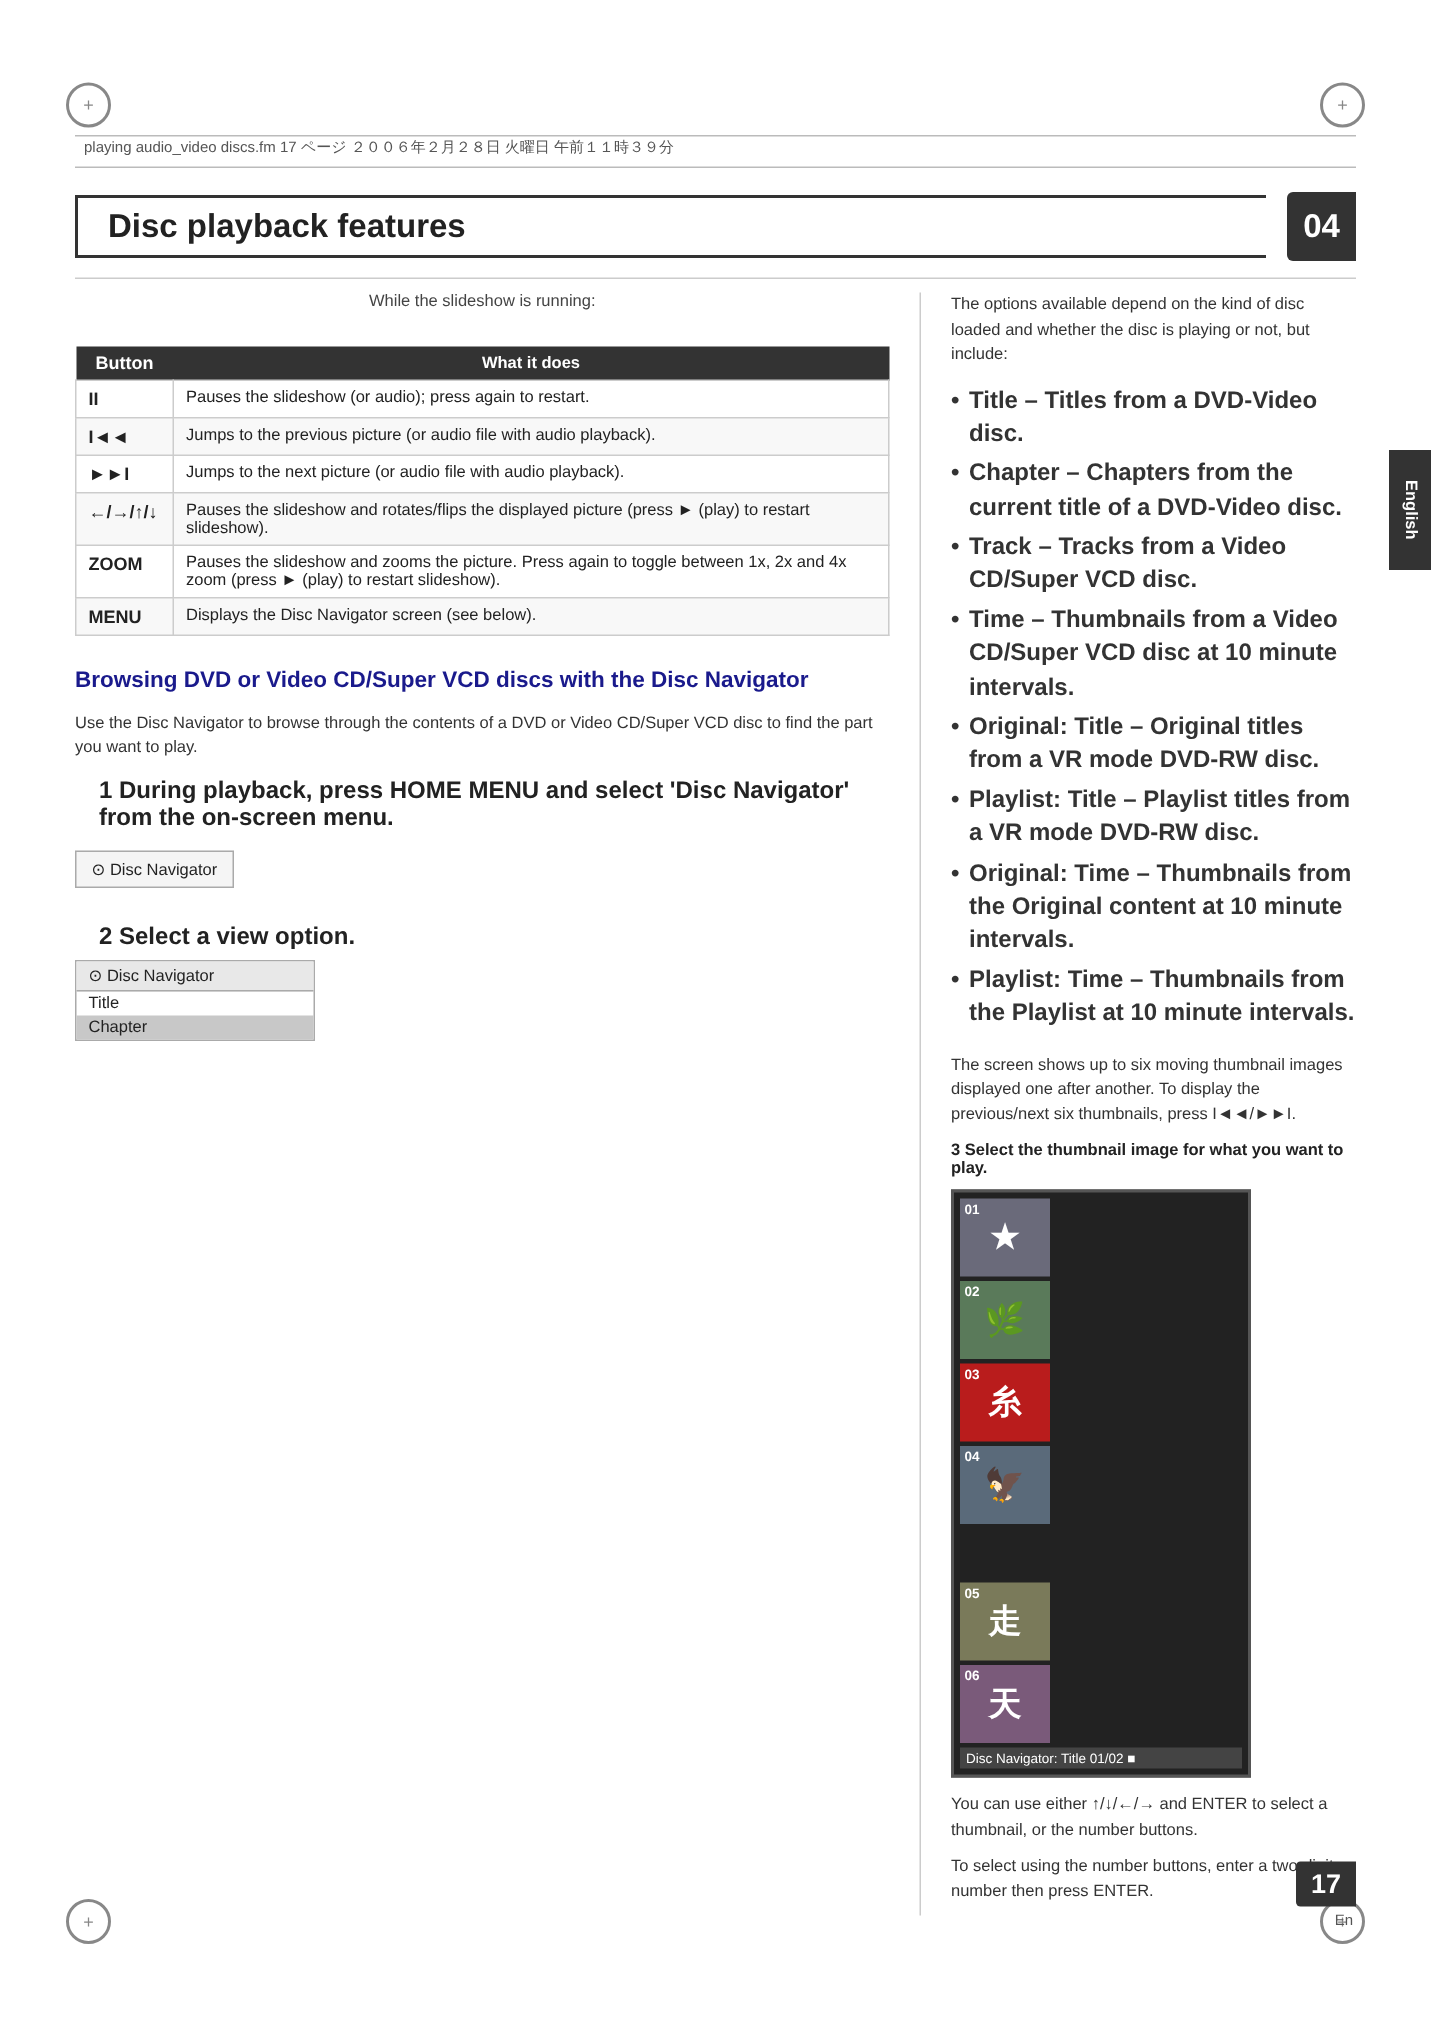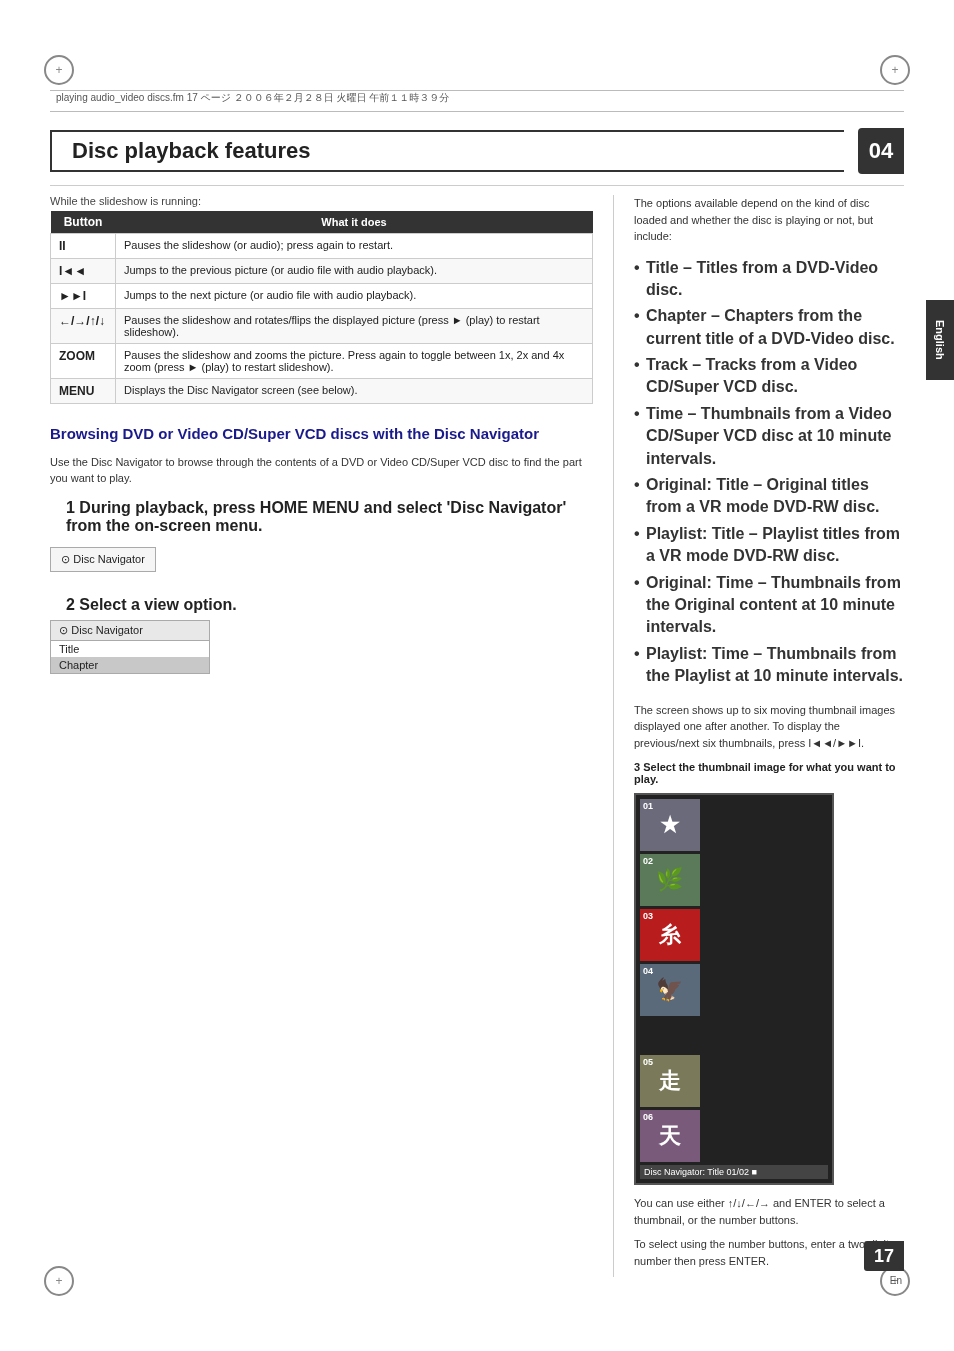--- a/index.html
+++ b/index.html
@@ -103,21 +103,22 @@
 
     
     .right-col {
       width: 270px;
       flex-shrink: 0;
     }
 
     .slideshow-label {
       font-size: 11px;
       color: #444;
-      margin-bottom: 4px;
+      margin-bottom: 24px;
+      text-align: center;
     }
 
     
     .button-table {
       width: 100%;
       border-collapse: collapse;
       font-size: 11px;
       margin-bottom: 20px;
     }
     .button-table th {

